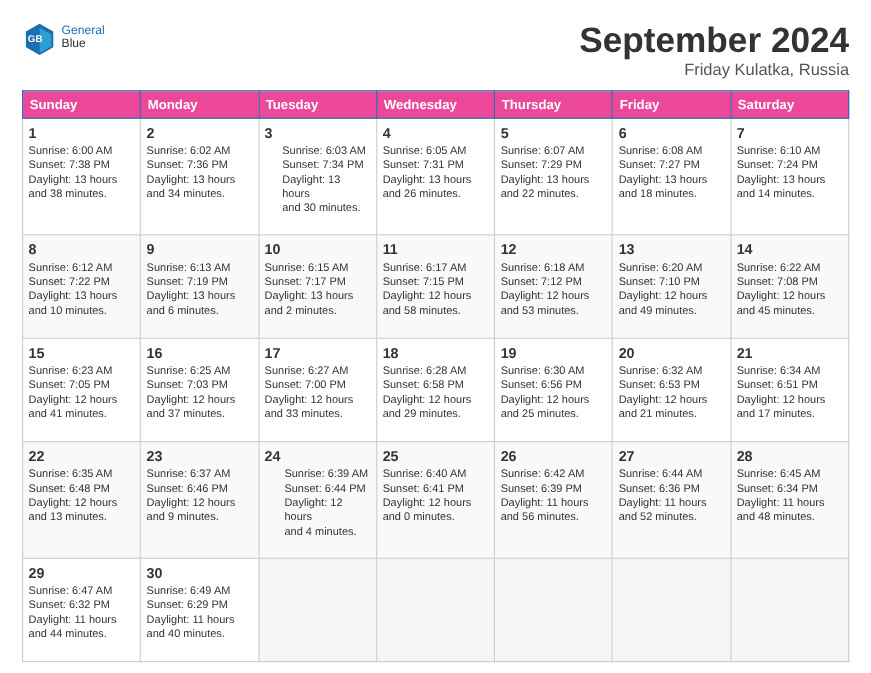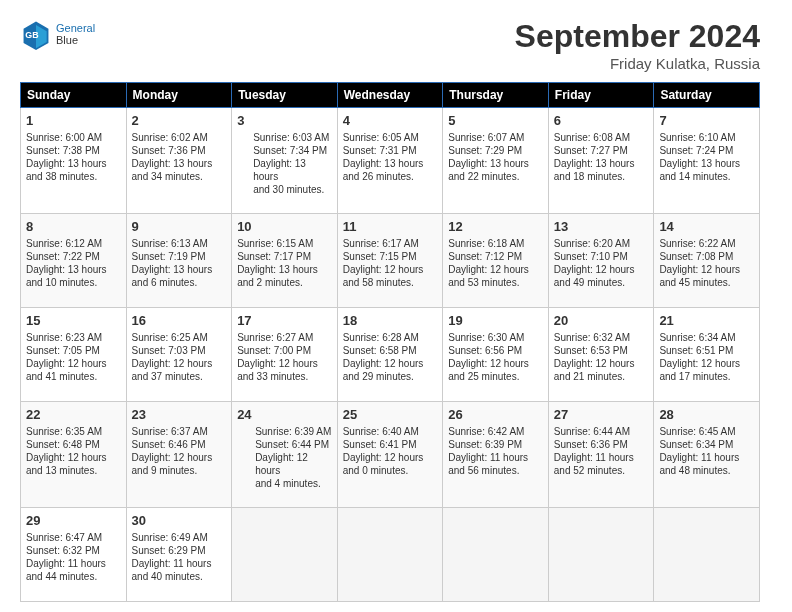--- a/index.html
+++ b/index.html
@@ -6,21 +6,21 @@
     body {
       font-family: Arial, sans-serif;
       background: #fff;
       width: 792px;
       height: 612px;
       overflow: hidden;
     }
     .page {
       width: 792px;
       height: 612px;
-      padding: 18px 32px 10px 20px;
+      padding: 18px 20px 10px 20px;
       display: flex;
       flex-direction: column;
     }
     .header {
       display: flex;
       justify-content: space-between;
       align-items: flex-start;
       margin-bottom: 10px;
     }
     .logo {
@@ -53,21 +53,21 @@
       font-size: 15px;
       color: #555;
     }
     .calendar-table {
       width: 100%;
       border-collapse: collapse;
       flex: 1;
       font-size: 10.5px;
     }
     .calendar-table thead tr th {
-      background-color: #000000;
+      background-color: #ec4899;
       color: #fff;
       text-align: left;
       padding: 5px 6px;
       font-size: 12px;
       font-weight: bold;
       border: 1px solid #2a6ab5;
     }
     .calendar-table tbody tr td {
       border: 1px solid #ccc;
       vertical-align: top;

